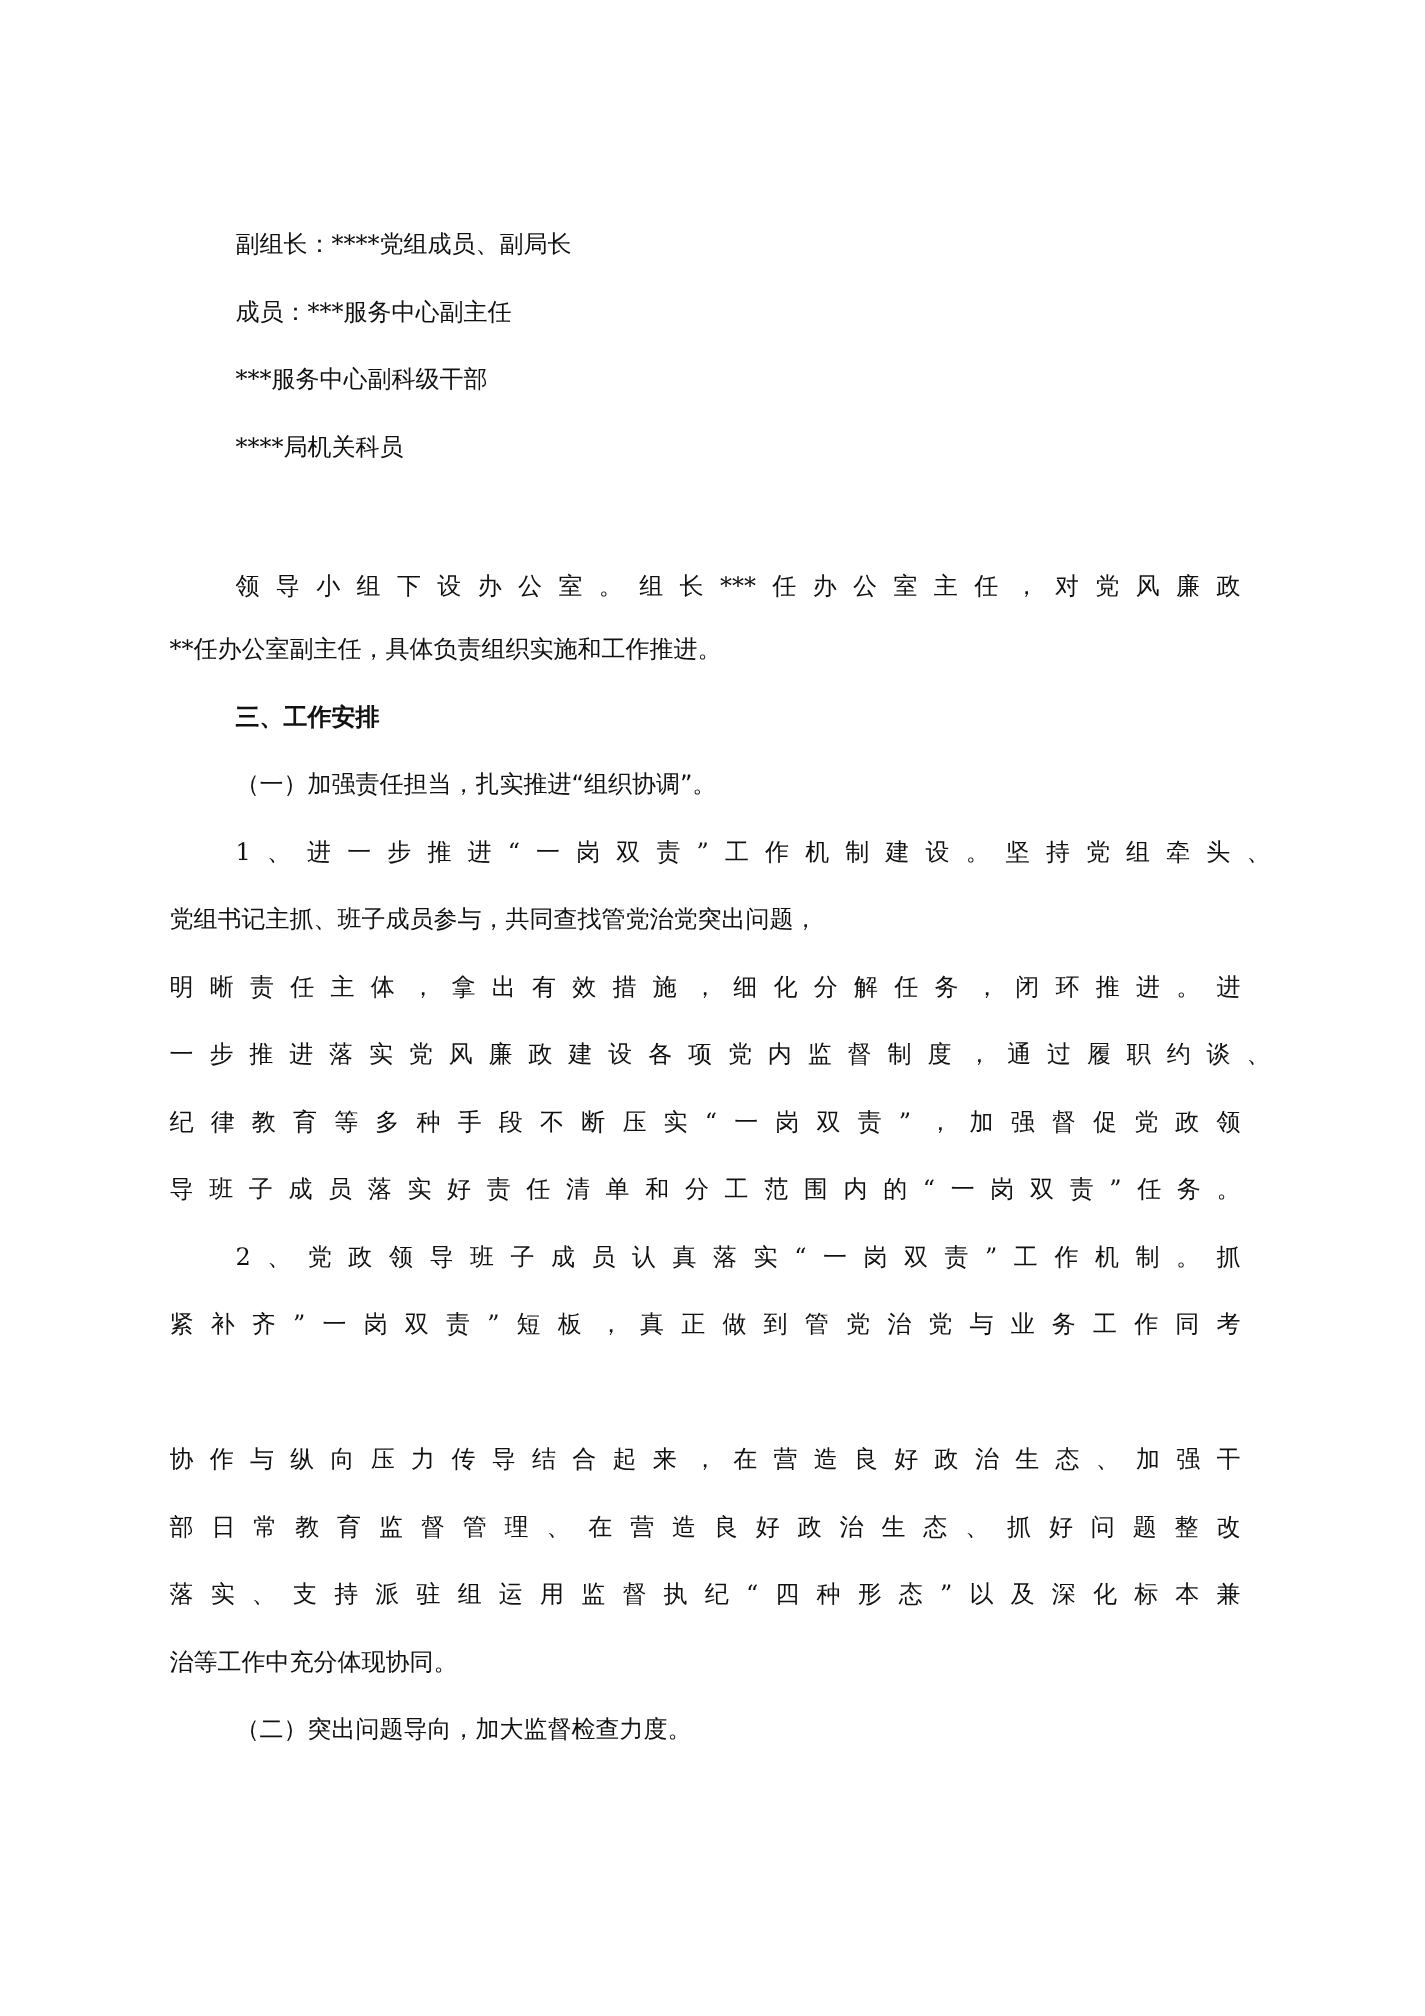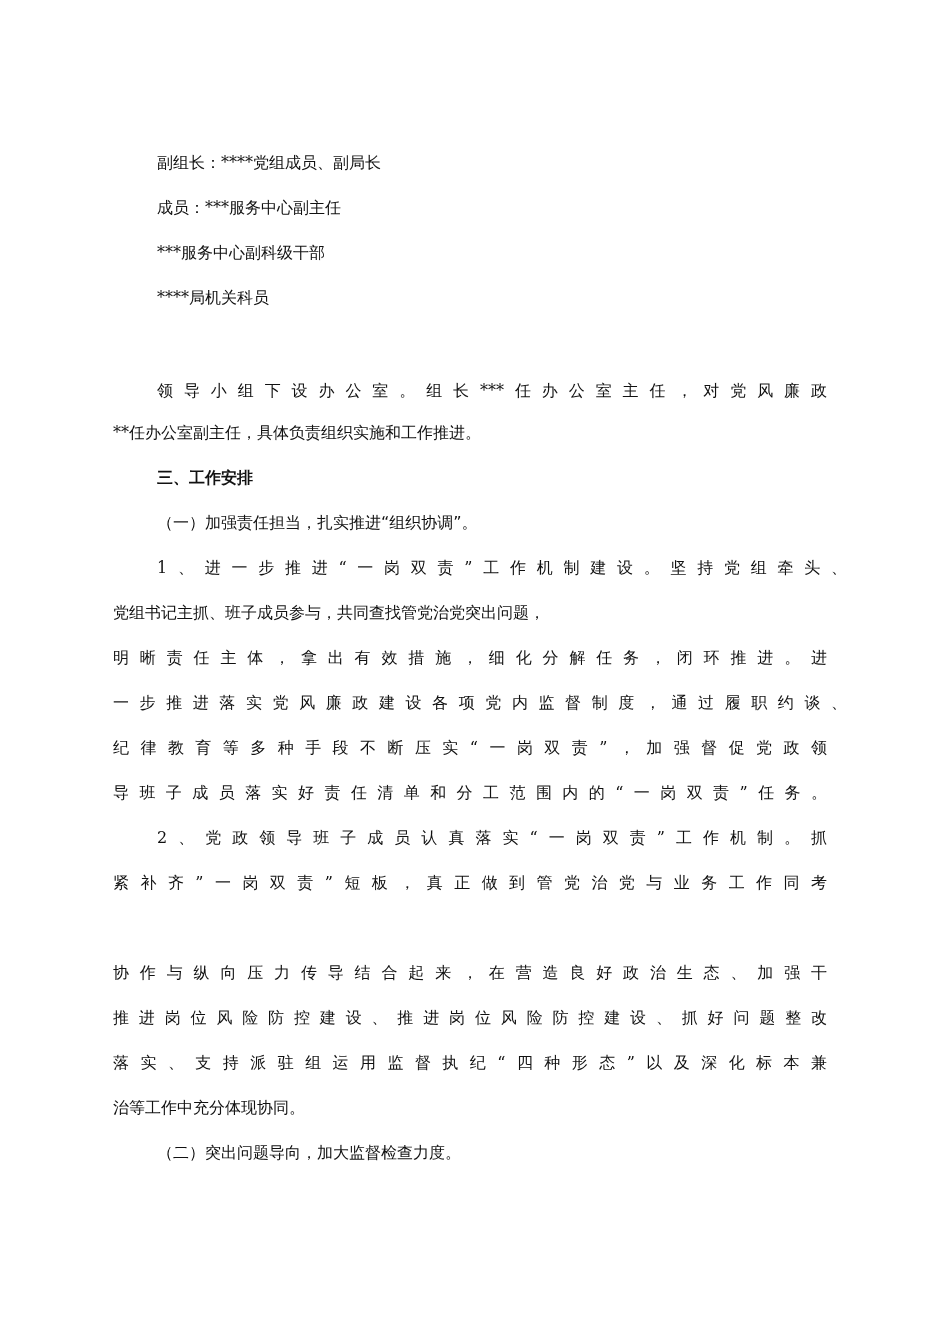--- a/index.html
+++ b/index.html
@@ -31,19 +31,19 @@
   <div class="line just" style="left:157px; top:553px; width:690px;">1、进一步推进“一岗双责”工作机制建设。坚持党组牵头、</div>
   <div class="line just" style="left:113px; top:643px; width:714px;">明晰责任主体，拿出有效措施，细化分解任务，闭环推进。进</div>
   <div class="line" style="left:113px; top:598px;">党组书记主抓、班子成员参与，共同查找管党治党突出问题，</div>
   <div class="line just" style="left:113px; top:688px; width:734px;">一步推进落实党风廉政建设各项党内监督制度，通过履职约谈、</div>
   <div class="line just" style="left:113px; top:733px; width:714px;">纪律教育等多种手段不断压实“一岗双责”，加强督促党政领</div>
   <div class="line just" style="left:113px; top:778px; width:714px;">导班子成员落实好责任清单和分工范围内的“一岗双责”任务。</div>
 
   <div class="line just" style="left:157px; top:823px; width:670px;">2、党政领导班子成员认真落实“一岗双责”工作机制。抓</div>
   <div class="line just" style="left:113px; top:868px; width:714px;">紧补齐”一岗双责”短板，真正做到管党治党与业务工作同考</div>
   <div class="line just" style="left:113px; top:958px; width:714px;">协作与纵向压力传导结合起来，在营造良好政治生态、加强干</div>
-  <div class="line just" style="left:113px; top:1003px; width:714px;">推进岗位风险防控建设、推进岗位风险防控建设、抓好问题整改</div>
+  <div class="line just" style="left:113px; top:1003px; width:714px;">部日常教育监督管理、在营造良好政治生态、抓好问题整改</div>
   <div class="line just" style="left:113px; top:1048px; width:714px;">落实、支持派驻组运用监督执纪“四种形态”以及深化标本兼</div>
   <div class="line" style="left:113px; top:1093px;">治等工作中充分体现协同。</div>
 
   <div class="line sub" style="left:157px; top:1138px;">（二）突出问题导向，加大监督检查力度。</div>
 
 </div>
 
 </body></html>

